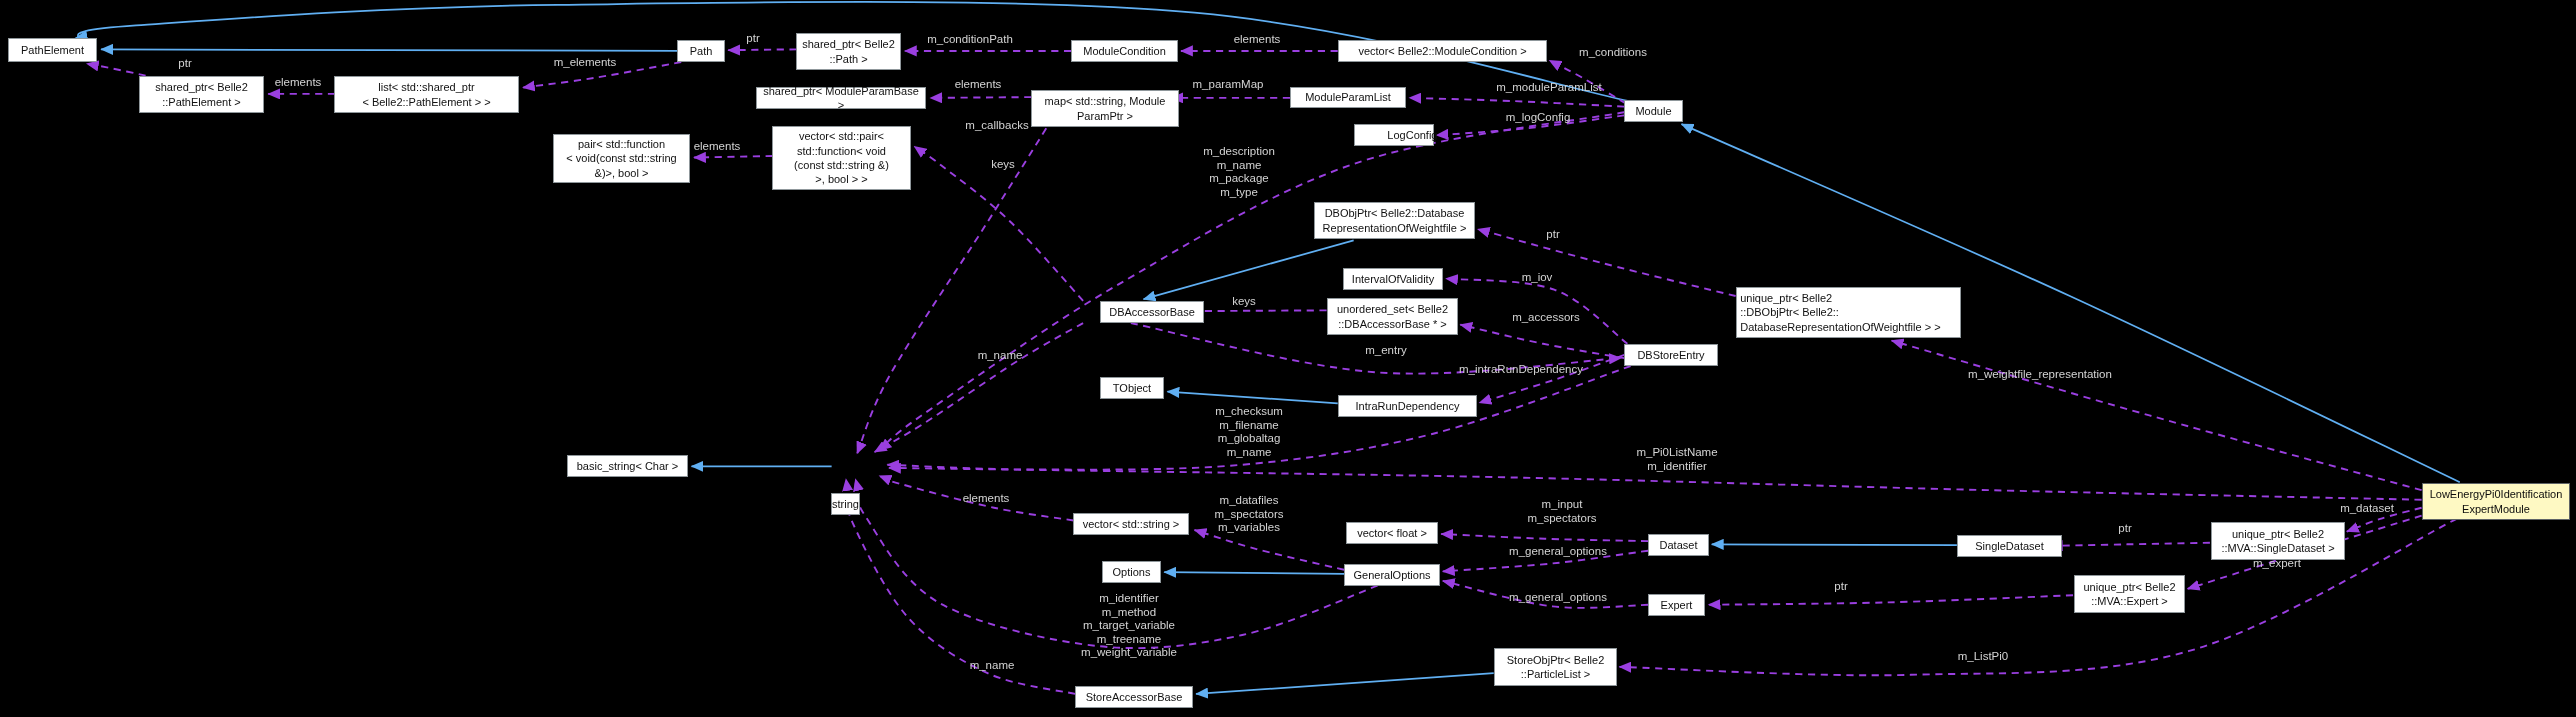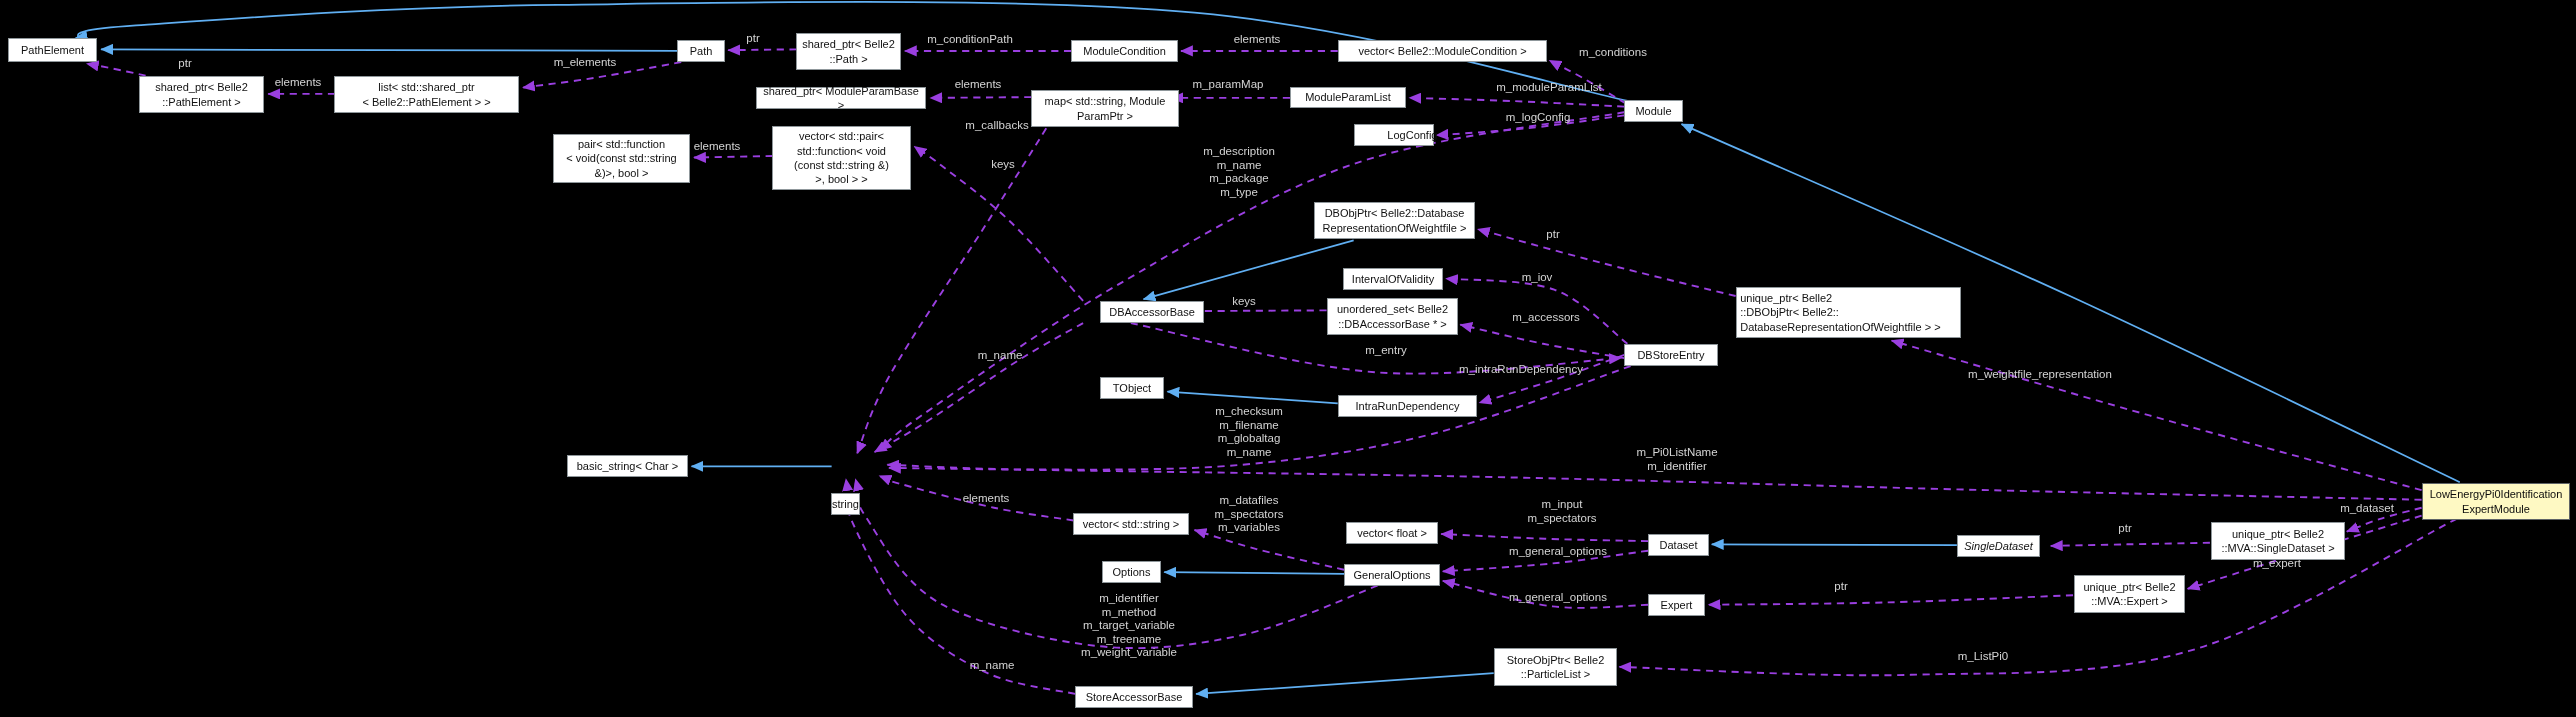--- a/index.html
+++ b/index.html
@@ -166,21 +166,21 @@
 DatabaseRepresentationOfWeightfile &gt; &gt;</div>
     <div class="node" style="left: 1100px; top: 377px; width: 64px; height: 22px;">TObject</div>
     <div class="node" style="left: 1338px; top: 395px; width: 139px; height: 22px;">IntraRunDependency</div>
     <div class="node" style="left: 567px; top: 455px; width: 121px; height: 22px;">basic_string&lt; Char &gt;</div>
     <div class="node" style="left: 831px; top: 455px; width: 29px; height: 22px; margin-top: 38px;">string</div>
     <div class="node focus" style="left: 2422px; top: 483px; width: 148px; height: 37px;">LowEnergyPi0Identification
 ExpertModule</div>
     <div class="node" style="left: 1073px; top: 513px; width: 116px; height: 22px;">vector&lt; std::string &gt;</div>
     <div class="node" style="left: 1346px; top: 522px; width: 92px; height: 22px;">vector&lt; float &gt;</div>
     <div class="node" style="left: 1648px; top: 534px; width: 61px; height: 22px;">Dataset</div>
-    <div class="node" style="left: 1957px; top: 535px; width: 83px; height: 22px; font-style: italic;">SingleDataset</div>
+    <div class="node" style="left: 1957px; top: 535px; width: 105px; height: 22px;">SingleDataset</div>
     <div class="node" style="left: 2211px; top: 522px; width: 134px; height: 38px;">unique_ptr&lt; Belle2
 ::MVA::SingleDataset &gt;</div>
     <div class="node" style="left: 1102px; top: 561px; width: 59px; height: 22px;">Options</div>
     <div class="node" style="left: 1344px; top: 564px; width: 96px; height: 22px;">GeneralOptions</div>
     <div class="node" style="left: 1648px; top: 594px; width: 57px; height: 22px;">Expert</div>
     <div class="node" style="left: 2074px; top: 575px; width: 111px; height: 38px;">unique_ptr&lt; Belle2
 ::MVA::Expert &gt;</div>
     <div class="node" style="left: 1494px; top: 648px; width: 123px; height: 38px;">StoreObjPtr&lt; Belle2
 ::ParticleList &gt;</div>
     <div class="node" style="left: 1075px; top: 686px; width: 118px; height: 22px;">StoreAccessorBase</div>

